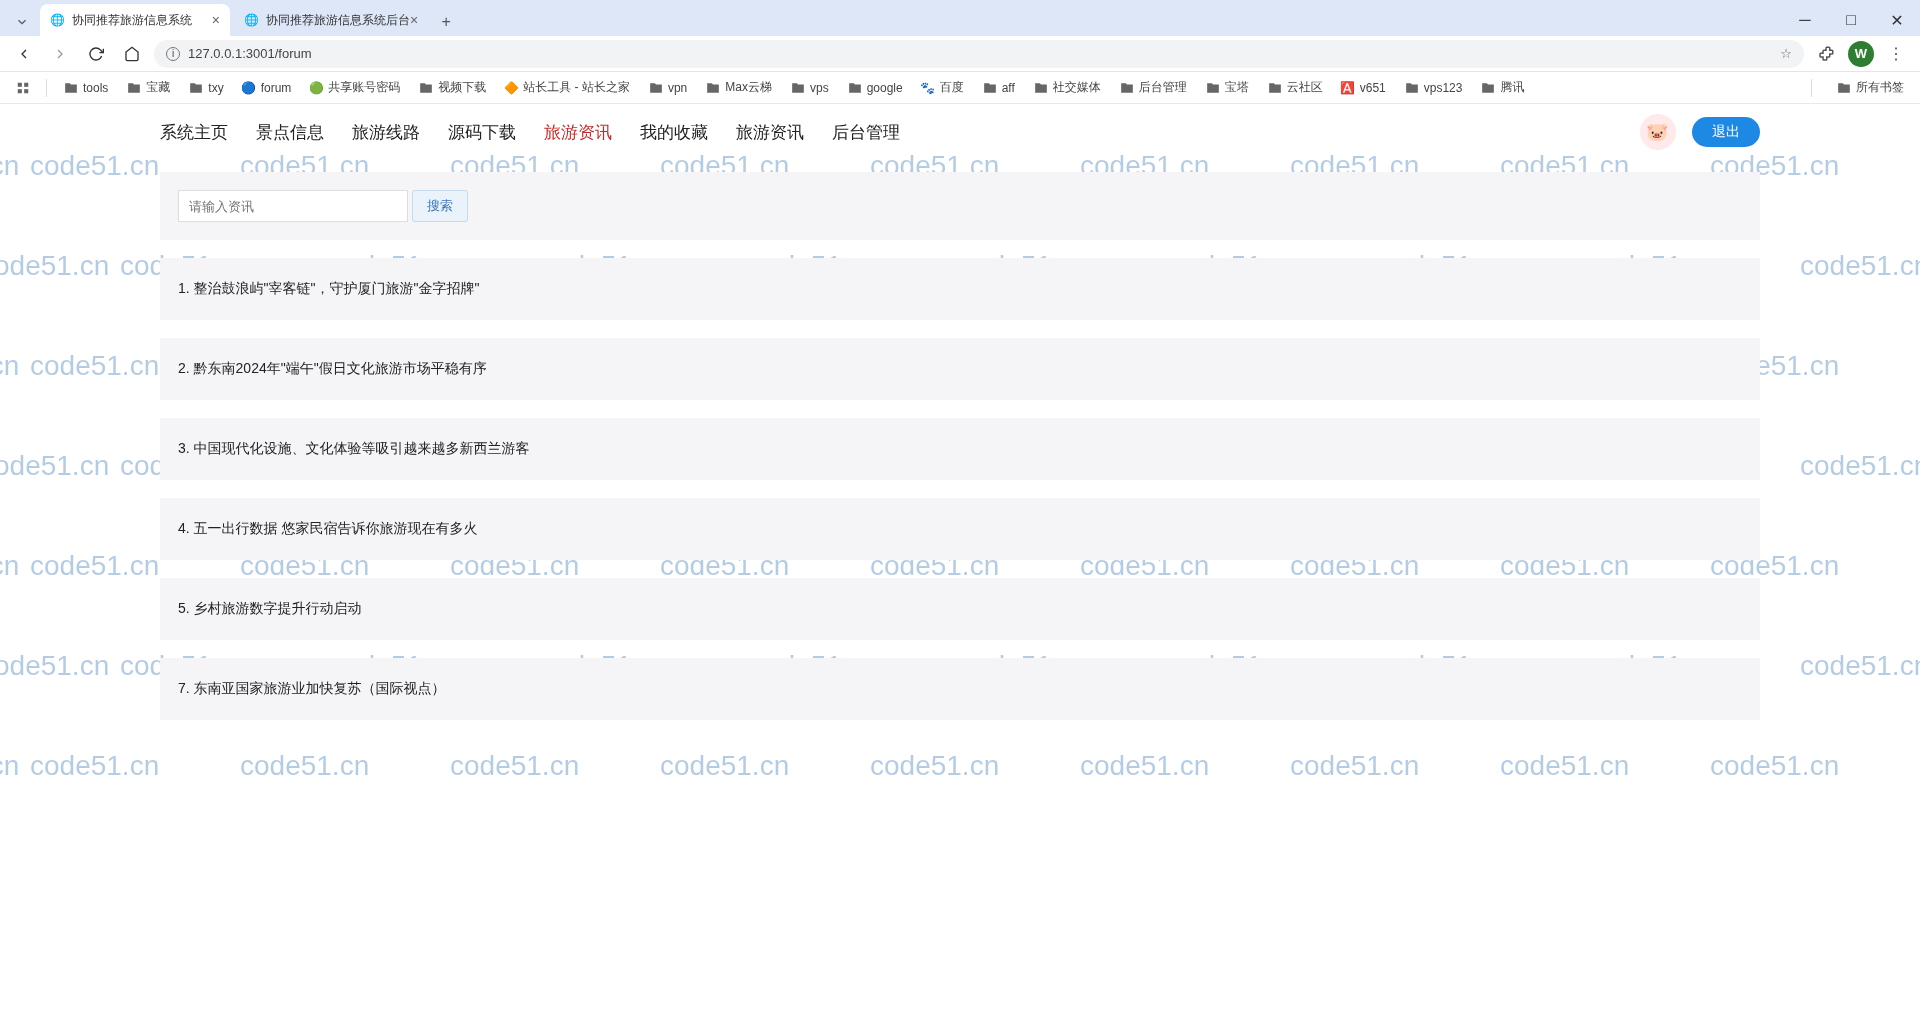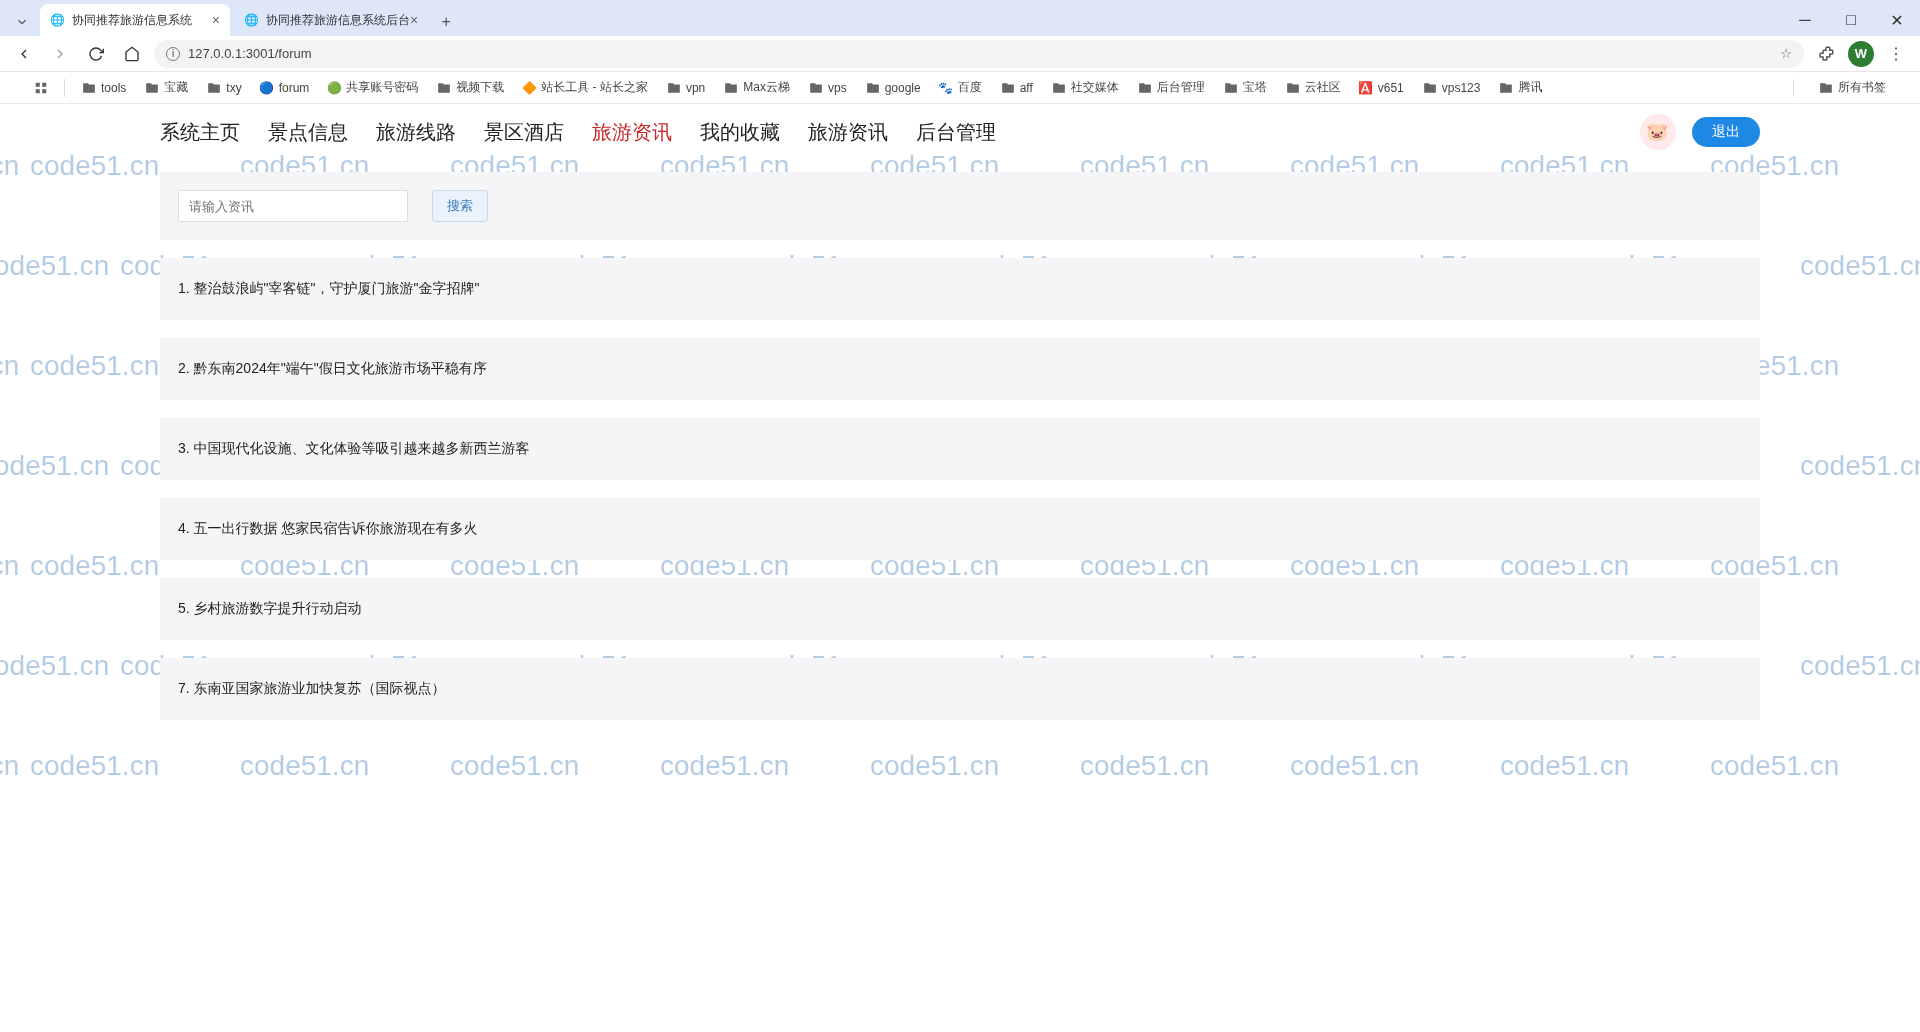--- a/index.html
+++ b/index.html
@@ -23,38 +23,38 @@
 
 .addrbar { height:36px; background:#fff; display:flex; align-items:center; padding:0 10px; gap:8px; border-bottom:1px solid #e5e5e5; }
 .addrbar .navbtn { width:28px; height:28px; display:flex; align-items:center; justify-content:center; color:#555; cursor:pointer; border-radius:50%; }
 .addrbar .navbtn svg { width:16px; height:16px; }
 .urlbox { flex:1; height:28px; background:#f1f3f4; border-radius:14px; display:flex; align-items:center; padding:0 12px; font-size:13px; color:#444; gap:8px; }
 .urlbox .star { margin-left:auto; color:#666; }
 .addrbar .ext { width:28px; height:28px; display:flex; align-items:center; justify-content:center; cursor:pointer; }
 .avatar { width:26px; height:26px; border-radius:50%; background:#2e7d32; color:#fff; display:flex; align-items:center; justify-content:center; font-size:13px; font-weight:bold; }
 .menu3 { width:28px; height:28px; display:flex; align-items:center; justify-content:center; cursor:pointer; color:#555; }
 
-.bmbar { height:32px; background:#fff; display:flex; align-items:center; padding:0 28px; gap:6px; border-bottom:1px solid #e8e8e8; font-size:12px; color:#444; }
+.bmbar { height:32px; background:#fff; display:flex; align-items:center; padding:0 10px; gap:6px; border-bottom:1px solid #e8e8e8; font-size:12px; color:#444; }
 .bm { display:flex; align-items:center; gap:4px; padding:3px 6px; cursor:pointer; white-space:nowrap; }
 .bm .fld { width:16px; height:14px; }
 .bmsep { width:1px; height:18px; background:#ddd; margin:0 4px; }
 .bmright { margin-left:auto; display:flex; align-items:center; gap:14px; }
 
 
 .page { position:relative; z-index:2; background:transparent; }
 .navbar { height:56px; display:flex; align-items:center; padding:0 160px; }
 .navlinks { display:flex; gap:28px; }
-.navlinks a { font-size:20px; color:#222; text-decoration:none; cursor:pointer; font-weight:500; }
+.navlinks a { font-size:17px; color:#222; text-decoration:none; cursor:pointer; font-weight:500; }
 .navlinks a.active { color:#c62828; }
 .navright { margin-left:auto; display:flex; align-items:center; gap:16px; }
 .piggy { width:36px; height:36px; border-radius:50%; background:#ffe9ea; display:flex; align-items:center; justify-content:center; font-size:18px; cursor:pointer; }
 .logout { background:#1e88e5; color:#fff; border:none; border-radius:16px; padding:6px 20px; font-size:14px; cursor:pointer; }
 
 .content { padding:0 160px; }
-.searchbox { background:#f5f5f7; padding:18px; margin-top:12px; display:flex; gap:24px; align-items:flex-start; }
+.searchbox { background:#f5f5f7; padding:18px; margin-top:12px; display:flex; gap:4px; align-items:flex-start; }
 .searchbox input { width:230px; height:32px; border:1px solid #ddd; padding:0 10px; font-size:13px; background:#fff; }
 .searchbox button { height:32px; padding:0 14px; border:1px solid #c5d9ef; background:#eaf3fc; color:#3a78b5; font-size:13px; cursor:pointer; border-radius:3px; }
 
 .list { margin-top:18px; }
 .item { background:#f5f5f7; padding:22px 18px; margin-bottom:18px; font-size:14px; color:#222; cursor:pointer; }
 
 
 .fld svg { width:16px; height:14px; fill:#666; }
 </style>
 </head>
@@ -341,21 +341,21 @@
     </div>
   </div>
 </div>
 
 <div class="page">
   <div class="navbar">
     <div class="navlinks" id="navlinks">
         <a>系统主页</a>
         <a>景点信息</a>
         <a>旅游线路</a>
-        <a>景区酒店</a>
+        <a>源码下载</a>
         <a class="active">旅游资讯</a>
         <a>我的收藏</a>
         <a>旅游资讯</a>
         <a>后台管理</a>
       </div>
     <div class="navright">
       <div class="piggy">🐷</div>
       <button class="logout">退出</button>
     </div>
   </div>

